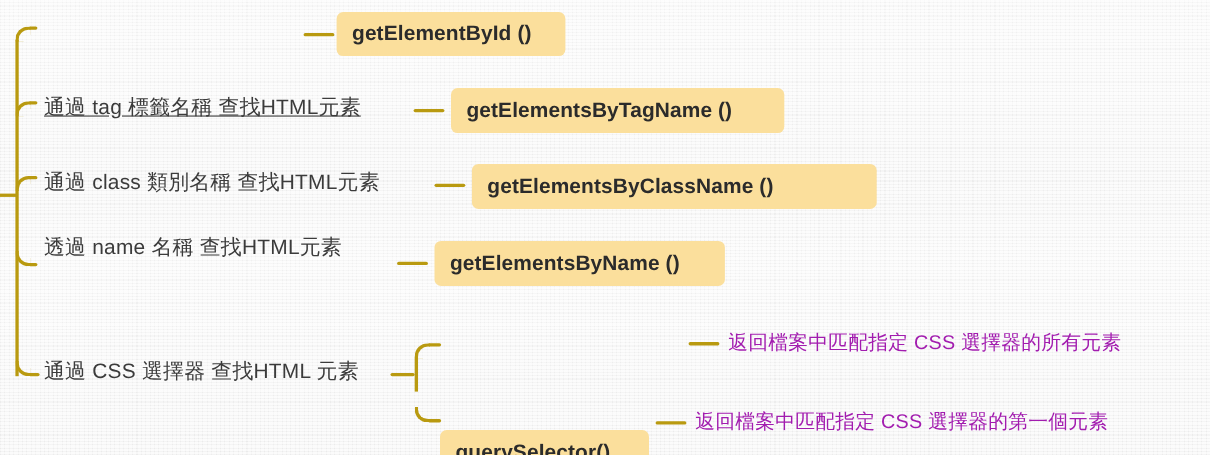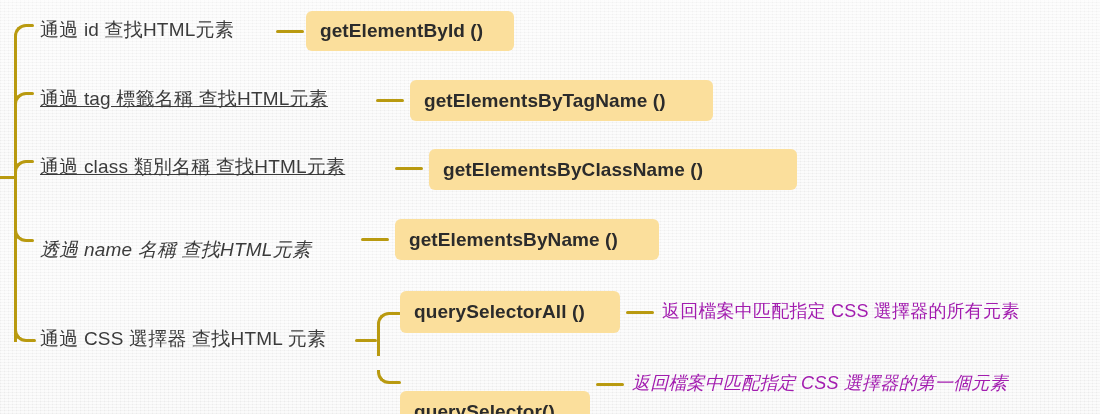--- a/index.html
+++ b/index.html
@@ -118,46 +118,44 @@
 
   <div class="elbow elbow-tr" style="left:14px; top:160px; width:14px; height:14px;"></div>
   <div class="dash" style="left:26px; top:160px; width:8px;"></div>
 
   <div class="elbow elbow-br" style="left:14px; top:228px; width:14px; height:14px;"></div>
   <div class="dash" style="left:26px; top:239px; width:8px;"></div>
 
   <div class="elbow elbow-br" style="left:14px; top:328px; width:14px; height:14px;"></div>
   <div class="dash" style="left:26px; top:339px; width:10px;"></div>
 
-  <div class="node-label" style="left:40px; top:20px;">通過 id 查找HTML元素</div>
   <div class="dash" style="left:276px; top:30px; width:28px;"></div>
   <div class="chip" style="left:306px; top:11px; width:208px; height:40px;">getElementById ()</div>
 
   <div class="node-label" style="left:40px; top:89px;text-decoration:underline;">通過 tag 標籤名稱 查找HTML元素</div>
   <div class="dash" style="left:376px; top:99px; width:28px;"></div>
   <div class="chip" style="left:410px; top:80px; width:303px; height:41px;">getElementsByTagName ()</div>
 
-  <div class="node-label" style="left:40px; top:157px;text-decoration:underline;">通過 class 類別名稱 查找HTML元素</div>
+  <div class="node-label" style="left:40px; top:157px;">通過 class 類別名稱 查找HTML元素</div>
   <div class="dash" style="left:395px; top:167px; width:28px;"></div>
   <div class="chip" style="left:429px; top:149px; width:368px; height:41px;">getElementsByClassName ()</div>
 
-  <div class="node-label" style="left:40px; top:240px;font-style:italic;">透過 name 名稱 查找HTML元素</div>
+  <div class="node-label" style="left:40px; top:216px;">透過 name 名稱 查找HTML元素</div>
   <div class="dash" style="left:361px; top:238px; width:28px;"></div>
   <div class="chip" style="left:395px; top:219px; width:264px; height:41px;">getElementsByName ()</div>
 
   <div class="node-label" style="left:40px; top:329px;">通過 CSS 選擇器 查找HTML 元素</div>
   <div class="dash" style="left:355px; top:339px; width:22px;"></div>
 
   <div class="sub-trunk" style="left:377px; top:324px; height:32px;"></div>
   <div class="elbow elbow-tr" style="left:377px; top:312px; width:14px; height:14px;"></div>
   <div class="elbow elbow-br" style="left:377px; top:370px; width:14px; height:14px;"></div>
   <div class="dash" style="left:389px; top:312px; width:12px;"></div>
   <div class="dash" style="left:389px; top:381px; width:12px;"></div>
 
-  <div class="chip" style="left:400px; top:291px; width:220px; height:42px;">querySelectorAll ()</div>
   <div class="dash" style="left:626px; top:311px; width:28px;"></div>
   <div class="desc-label" style="left:662px; top:302px;">返回檔案中匹配指定 CSS 選擇器的所有元素</div>
 
   <div class="chip" style="left:400px; top:363px; width:190px; height:42px;margin-top:28px;">querySelector()</div>
   <div class="dash" style="left:596px; top:383px; width:28px;"></div>
-  <div class="desc-label" style="left:632px; top:374px;font-style:italic;">返回檔案中匹配指定 CSS 選擇器的第一個元素</div>
+  <div class="desc-label" style="left:632px; top:374px;">返回檔案中匹配指定 CSS 選擇器的第一個元素</div>
 
 </div>
 
 </body></html>

